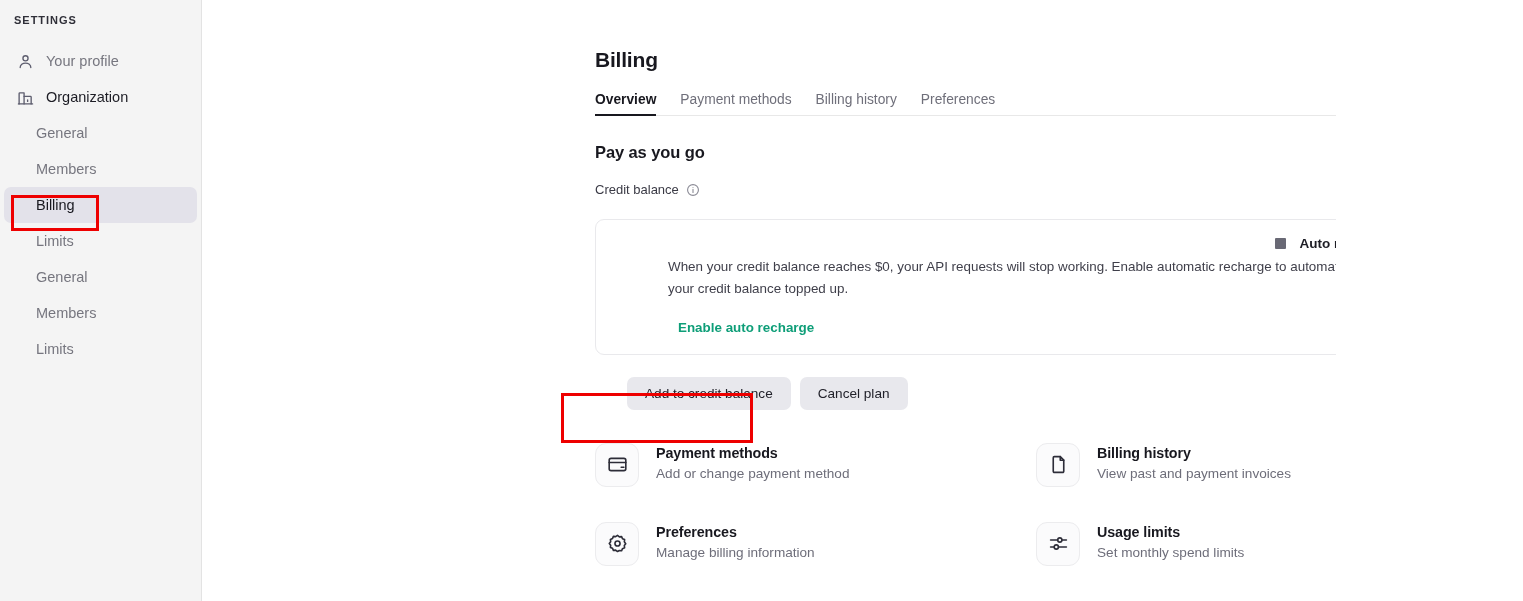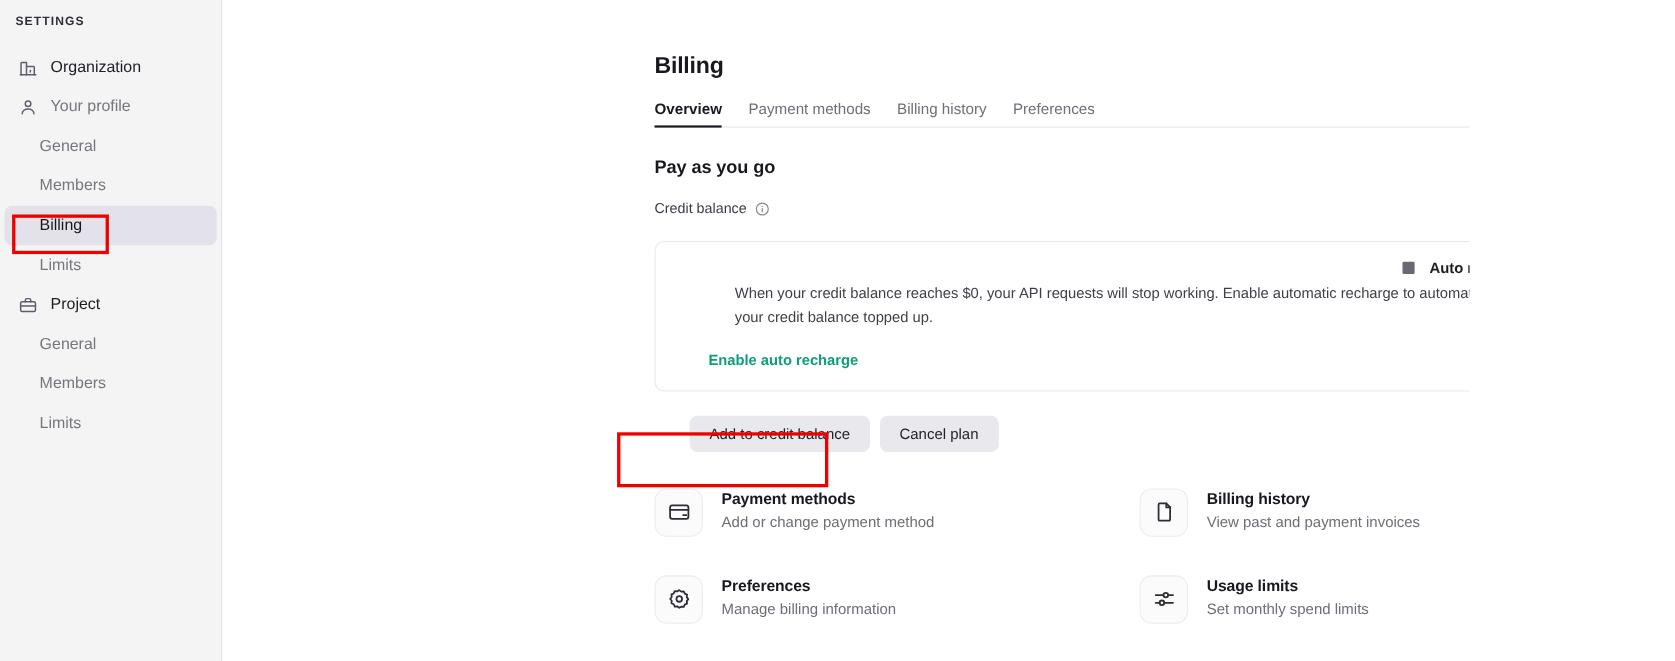--- a/index.html
+++ b/index.html
@@ -166,21 +166,21 @@
     font-size: 13.4px;
     color: #3f3f4a;
     line-height: 1.62;
     margin-top: 5px;
     margin-left: 54px;
     max-width: 775px;
   }
   .notice-link {
     display: inline-block;
     margin-top: 7px;
-    margin-left: 30px;
+    margin-left: 64px;
     font-size: 13.4px;
     font-weight: 700;
     color: #0e9e78;
     cursor: pointer;
   }
 
   
   .btn-row {
     display: flex;
     gap: 9px;
@@ -247,68 +247,58 @@
   #anno-addcredit { left: 561px; top: 393px; width: 192px; height: 50px; }
 </style>
 </head>
 <body>
 
 <div class="app">
 
   <aside class="sidebar">
     <div class="sidebar-heading">SETTINGS</div>
 
+    <div class="nav-row top">
+      <span class="ic">
+        <svg width="17" height="17" viewBox="0 0 24 24" fill="none" stroke="currentColor" stroke-width="1.9" stroke-linecap="round" stroke-linejoin="round">
+          <circle cx="12" cy="7.5" r="3.6"></circle>
+            <path d="M4.5 20.5c0-3.9 3.4-6.3 7.5-6.3s7.5 2.4 7.5 6.3"></path>
+        </svg>
+      </span>
+      <span class="lbl">Your profile</span>
+    </div>
+
     <div class="nav-row group">
       <span class="ic">
         <svg width="17" height="17" viewBox="0 0 24 24" fill="none" stroke="currentColor" stroke-width="1.9" stroke-linecap="round" stroke-linejoin="round">
           <path d="M3 21V6.5a1 1 0 0 1 1-1h6v15.5"></path>
             <path d="M10 10.5h9a1 1 0 0 1 1 1V21"></path>
             <path d="M2 21h20"></path>
             <path d="M15 15.5v2"></path>
         </svg>
       </span>
       <span class="lbl">Organization</span>
     </div>
 
-    <div class="nav-row top">
-      <span class="ic">
-        <svg width="17" height="17" viewBox="0 0 24 24" fill="none" stroke="currentColor" stroke-width="1.9" stroke-linecap="round" stroke-linejoin="round">
-          <circle cx="12" cy="7.5" r="3.6"></circle>
-            <path d="M4.5 20.5c0-3.9 3.4-6.3 7.5-6.3s7.5 2.4 7.5 6.3"></path>
-        </svg>
-      </span>
-      <span class="lbl">Your profile</span>
-    </div>
-
     <div class="nav-row sub">
       <span class="lbl">General</span>
     </div>
 
     <div class="nav-row sub">
       <span class="lbl">Members</span>
     </div>
 
     <div class="nav-row sub active">
       <span class="lbl">Billing</span>
     </div>
 
     <div class="nav-row sub">
       <span class="lbl">Limits</span>
     </div>
 
-    <div class="nav-row group">
-      <span class="ic">
-        <svg width="17" height="17" viewBox="0 0 24 24" fill="none" stroke="currentColor" stroke-width="1.9" stroke-linecap="round" stroke-linejoin="round">
-          <rect x="2.5" y="7.5" width="19" height="12.5" rx="2"></rect>
-            <path d="M8.5 7.5V5.5a2 2 0 0 1 2-2h3a2 2 0 0 1 2 2v2"></path>
-            <path d="M2.5 13h19"></path>
-        </svg>
-      </span>
-      <span class="lbl">Project</span>
-    </div>
 
     <div class="nav-row sub">
       <span class="lbl">General</span>
     </div>
 
     <div class="nav-row sub">
       <span class="lbl">Members</span>
     </div>
 
     <div class="nav-row sub">

